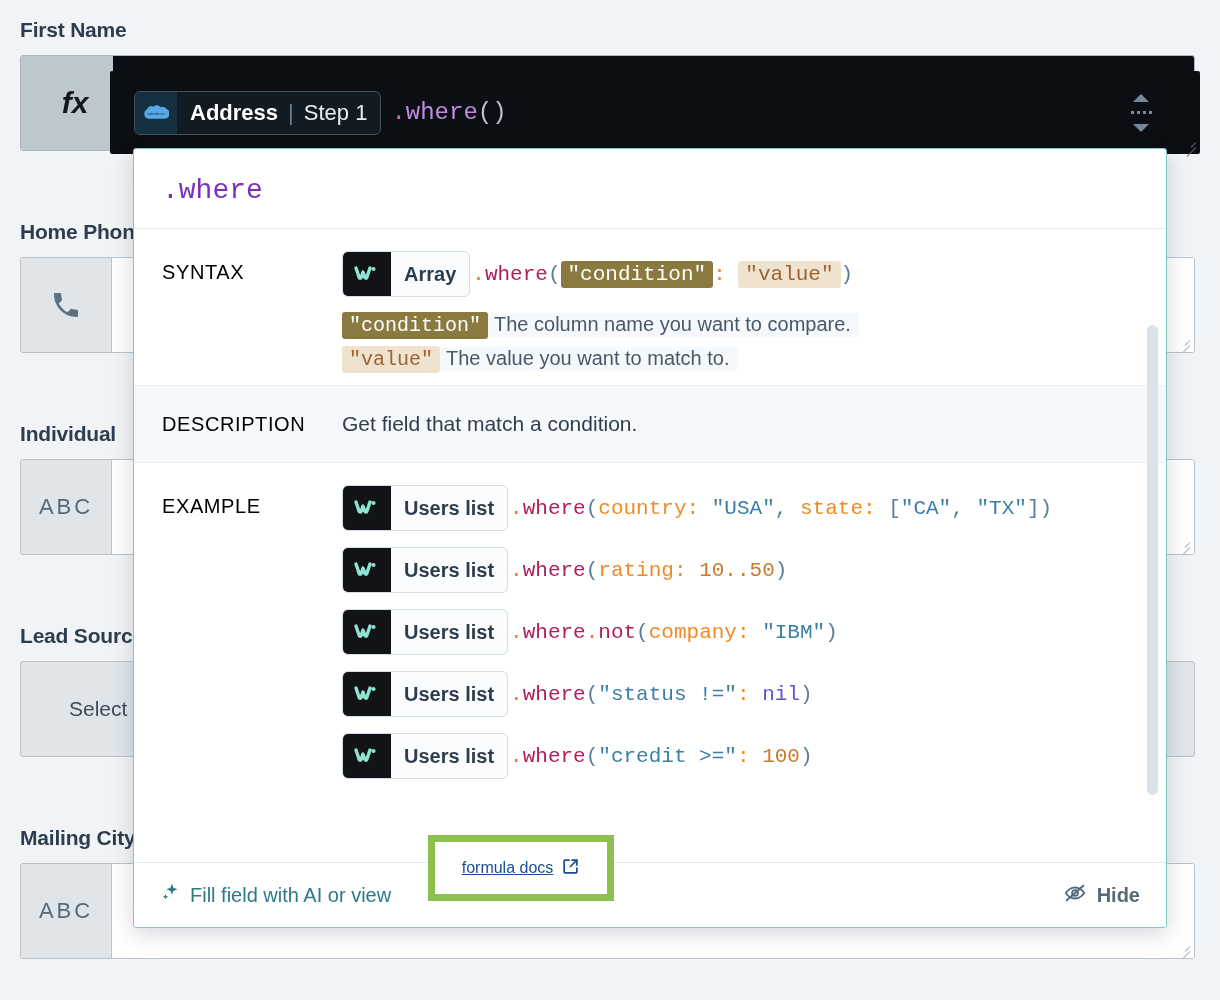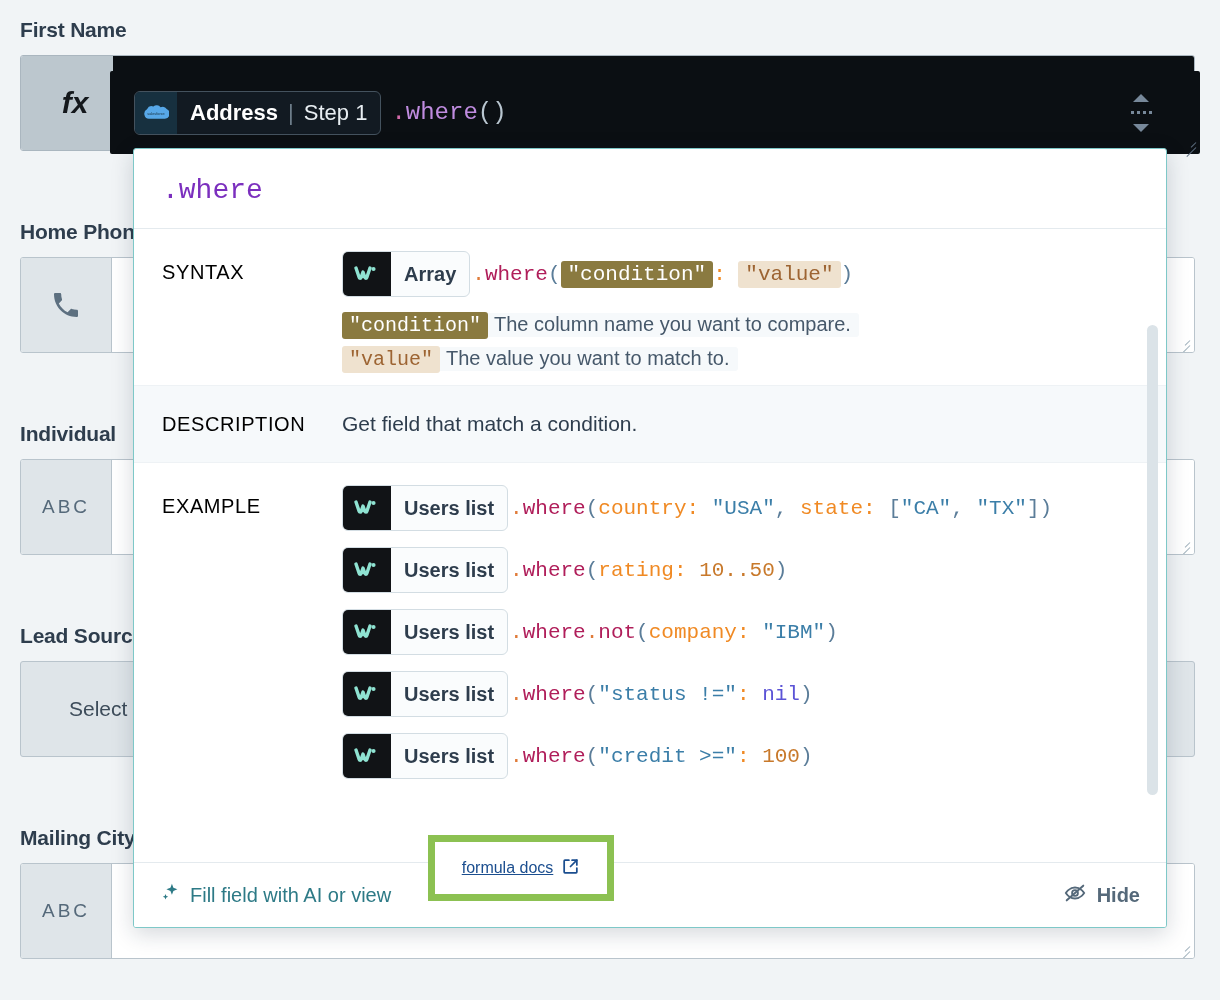--- a/index.html
+++ b/index.html
@@ -19,21 +19,21 @@
     letter-spacing:-0.2px;margin-bottom:13px;
   }
   .field-box{
     display:flex;border:1px solid #b9c4cc;border-radius:3px;
     background:#fff;box-sizing:border-box;overflow:hidden;position:relative;
   }
   .prefix{
     width:90px;flex:0 0 90px;background:#dfe5e9;border-right:1px solid #b9c4cc;
     display:flex;align-items:center;justify-content:center;color:#5d7080;
   }
-  .prefix.abc{font-size:19px;letter-spacing:3px;font-weight:500;color:#55697a;}
+  .prefix.abc{font-size:22px;letter-spacing:3px;font-weight:500;color:#55697a;}
   .body-area{flex:1;background:#fff;}
   .grip{
     position:absolute;right:2px;bottom:1px;width:16px;height:16px;
     pointer-events:none;
   }
   .grip i{
     position:absolute;right:2px;display:block;height:1px;background:#9fb0bb;
     transform:rotate(-45deg);transform-origin:right center;
   }
   .grip i.a{bottom:5px;width:13px;}

